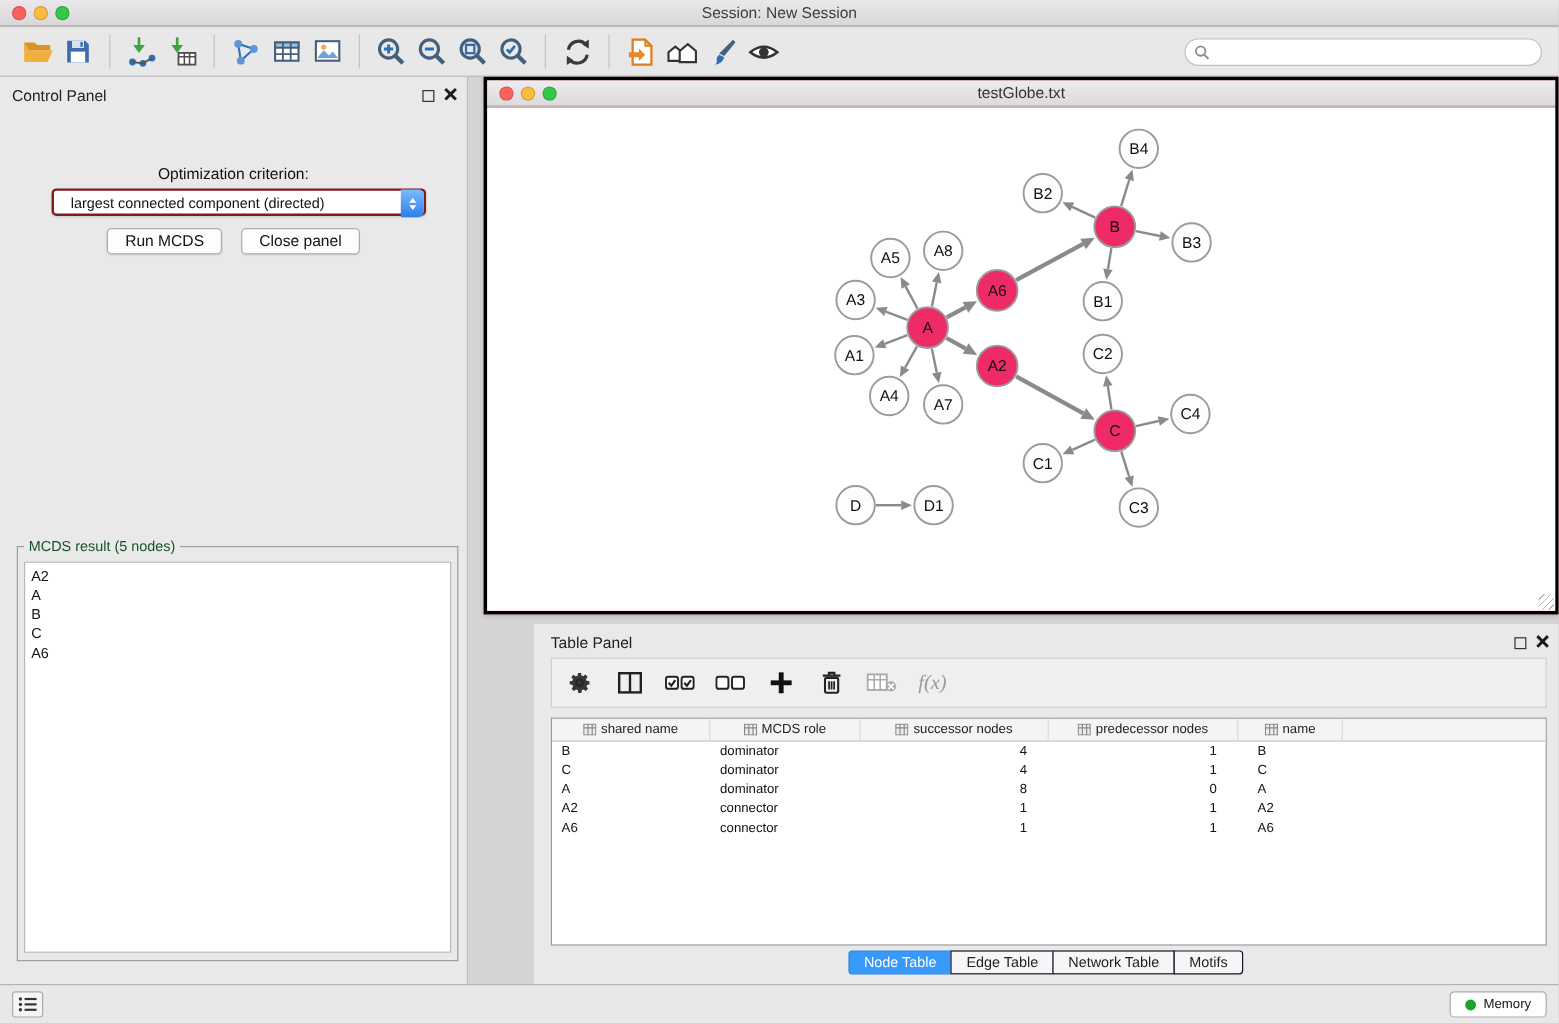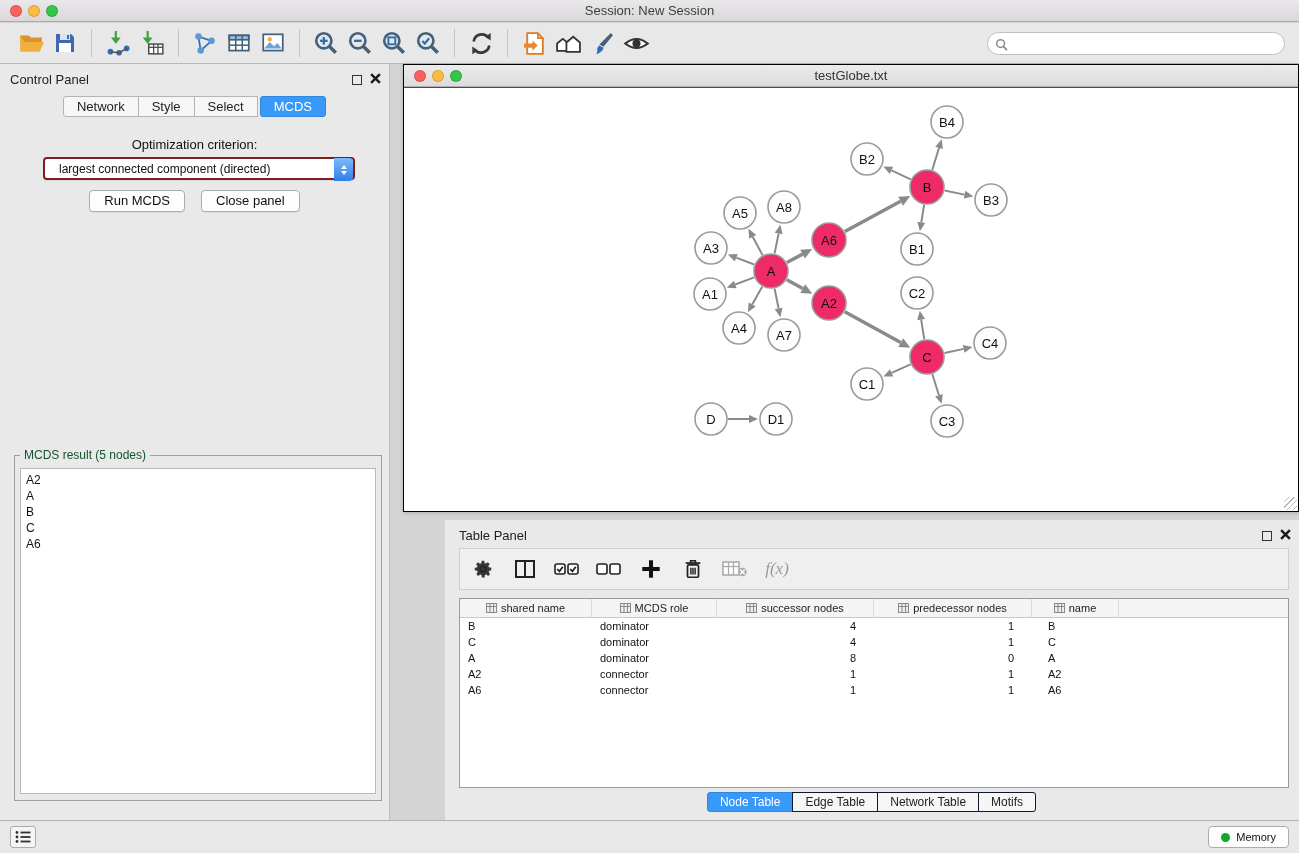--- a/index.html
+++ b/index.html
@@ -51,21 +51,21 @@
   .btn { height:22px; line-height:20px; padding:0 14px; background:#FDFDFD; border:1px solid #ACACAC;
     border-radius:4px; font-size:13px; color:#111; cursor:default; box-shadow:0 1px 1px rgba(0,0,0,.06); }
 
   .result-box { position:absolute; top:391px; left:14px; width:368px; height:346px; border:1px solid #9E9E9E; }
   .result-legend { position:absolute; top:-8px; left:5px; background:#E9E9E9; padding:0 4px; font-size:12px; color:#14532d; }
   .result-list { position:absolute; top:12px; left:5px; right:5px; bottom:6px; background:#FFF;
     border:1px solid #B9B9B9; overflow:auto; font-size:12px; color:#111; padding:3px 0 0 5px; line-height:16px; }
 
   
   .net-window { position:absolute; left:403px; top:64px; width:896px; height:448px;
-    background:#b91c1c; border:1px solid #000000; box-shadow:0 1px 4px rgba(0,0,0,.18); }
+    background:#fca5a5; border:3px solid #000000; box-shadow:0 1px 4px rgba(0,0,0,.18); }
   .net-titlebar { position:absolute; top:0; left:0; right:0; height:22px;
     background:linear-gradient(#EDEBED,#DCDADC); border-bottom:1px solid #B2B0B2;
     text-align:center; line-height:22px; font-size:13px; color:#333; }
   .net-canvas { position:absolute; top:23px; left:0; right:0; bottom:0; background:#FFF; }
   .net-canvas svg { display:block; }
   svg text { font-family:"Liberation Sans",sans-serif; }
   .resize-grip { position:absolute; right:1px; bottom:1px; width:13px; height:13px;
     background:repeating-linear-gradient(135deg, transparent 0 3px, #B8B8B8 3px 4px); }
 
   
@@ -259,26 +259,20 @@
         <span class="float-ico"></span>
         <span>
           <svg width="11" height="11" viewBox="0 0 10 10">
               <line x1="1" y1="1" x2="9" y2="9" stroke="#1A1A1A" stroke-width="2.2"></line>
               <line x1="9" y1="1" x2="1" y2="9" stroke="#1A1A1A" stroke-width="2.2"></line>
             </svg>
         </span>
       </span>
     </div>
 
-    <div class="cp-tabs">
-      <span class="cp-tab">Network</span>
-      <span class="cp-tab">Style</span>
-      <span class="cp-tab">Select</span>
-      <span class="cp-tab active">MCDS</span>
-    </div>
 
     <div class="opt-label">Optimization criterion:</div>
 
     <div class="dropdown">
       <span>largest connected component (directed)</span>
       <span class="dd-stepper">
           <span class="up"></span>
           <span class="down"></span>
         </span>
     </div>

